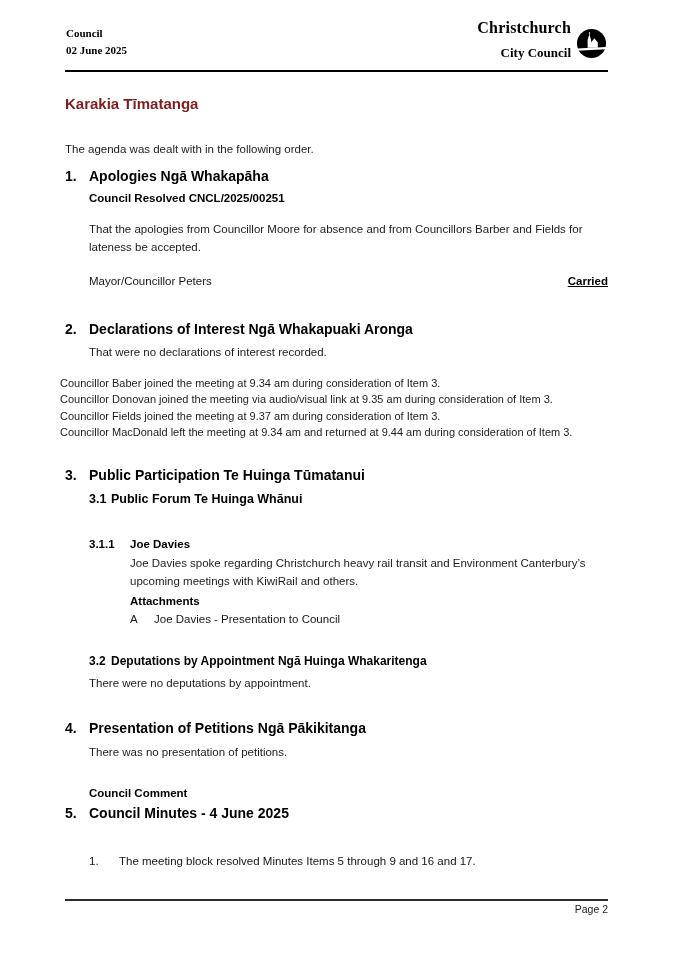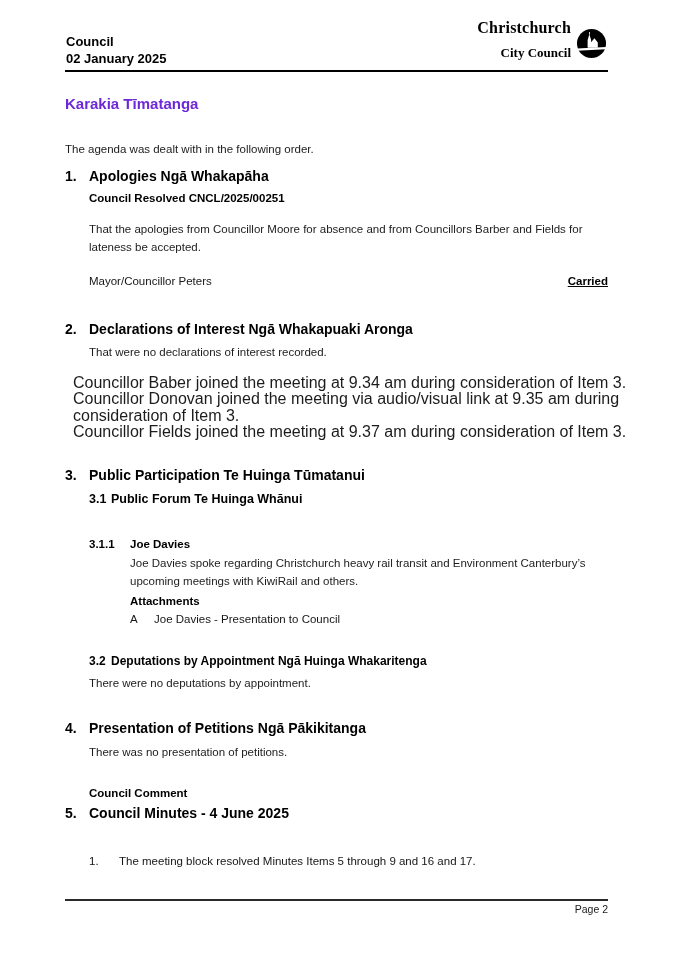--- a/index.html
+++ b/index.html
@@ -2,55 +2,55 @@
 <html><head>
 <meta charset="utf-8">
 <style>
   html,body{margin:0;padding:0;background:#fff;}
   .page{
     position:relative;width:675px;height:954px;background:#ffffff;overflow:hidden;
     font-family:"Liberation Sans","DejaVu Sans",sans-serif;color:#161616;
   }
   .abs{position:absolute;}
   
-  .hdr-left{top:33px;left:66px;font-size:13px;font-weight:700;color:#000;line-height:17px;}
+  .hdr-left{top:25px;left:66px;font-size:11px;font-weight:700;color:#000;line-height:17px;font-family:Liberation Serif, serif;}
   .logo{top:20px;right:68px;display:flex;align-items:flex-end;gap:5px;}
   .logo-text{text-align:right;font-family:"Liberation Serif","DejaVu Serif",serif;color:#000;line-height:1;}
   .logo-l1{font-size:16px;font-weight:700;letter-spacing:.2px;}
   .logo-l2{font-size:13px;font-weight:600;margin-top:10px;}
   .rule{left:65px;width:543px;height:2px;background:#000;}
   
-  .doc-h1{left:65px;font-size:15px;font-weight:700;color:#6d28d9;}
+  .doc-h1{left:65px;font-size:15px;font-weight:700;color:#7f1d1d;}
   .body-txt{font-size:11.5px;line-height:18px;color:#1c1c1c;}
   .sec-h{left:65px;display:flex;font-size:14px;font-weight:700;color:#000;line-height:18px;}
   .sec-num{width:24px;flex:none;}
   .sub-h{display:flex;font-weight:700;color:#000;}
   .sub-h.lv2{left:89px;font-size:12.5px;}
   .sub-h.lv2 .sub-num{width:22px;flex:none;}
   .sub-h.lv3{left:89px;font-size:11.5px;}
   .sub-h.lv3 .sub-num{width:41px;flex:none;}
   .bold-sub{font-size:11.5px;font-weight:700;color:#000;}
   .vote-row{left:89px;width:519px;display:flex;justify-content:space-between;font-size:11.5px;}
   .carried{font-weight:700;color:#000;text-decoration:underline;}
-  .notes{left:73px;font-size:16px;line-height:16.4px;color:#1c1c1c;}
+  .notes{left:60px;font-size:11px;line-height:16.4px;color:#1c1c1c;}
   .att-row{left:130px;display:flex;font-size:11.5px;}
   .att-label{width:24px;flex:none;}
   .num-item{left:89px;display:flex;font-size:11.5px;}
   .num-item .it-num{width:30px;flex:none;}
   .footer-rule{left:65px;width:543px;height:2px;background:#2b2b2b;top:899px;}
   .page-num{right:67px;top:903px;font-size:10.5px;color:#1a1a1a;}
 </style>
 </head>
 <body>
 
 <div class="page">
 
   <div class="abs hdr-left">
     <div>Council</div>
-    <div>02 January 2025</div>
+    <div>02 June 2025</div>
   </div>
 
   <div class="abs logo">
     <div class="logo-text">
       <div class="logo-l1">Christchurch</div>
       <div class="logo-l2">City Council</div>
     </div>
     <svg width="31" height="31" viewBox="0 0 32 32">
       <circle cx="16" cy="16" r="15" fill="#000"></circle>
       <rect x="1" y="20.4" width="30" height="2.2" fill="#fff" transform="rotate(-3 16 21.5)"></rect>
@@ -77,20 +77,21 @@
 
   <div class="abs sec-h" style="top:320px">
     <span class="sec-num">2.</span>
     <span>Declarations of Interest Ngā Whakapuaki Aronga</span>
   </div>
   <div class="abs body-txt" style="top:343px;left:89px">That were no declarations of interest recorded.</div>
   <div class="abs notes" style="top:375px">
     <div>Councillor Baber joined the meeting at 9.34 am during consideration of Item 3.</div>
     <div>Councillor Donovan joined the meeting via audio/visual link at 9.35 am during consideration of Item 3.</div>
     <div>Councillor Fields joined the meeting at 9.37 am during consideration of Item 3.</div>
+    <div>Councillor MacDonald left the meeting at 9.34 am and returned at 9.44 am during consideration of Item 3.</div>
   </div>
 
   <div class="abs sec-h" style="top:466px">
     <span class="sec-num">3.</span>
     <span>Public Participation Te Huinga Tūmatanui</span>
   </div>
   <div class="abs sub-h lv2" style="top:492px">
     <span class="sub-num">3.1</span>
     <span>Public Forum Te Huinga Whānui</span>
   </div>

